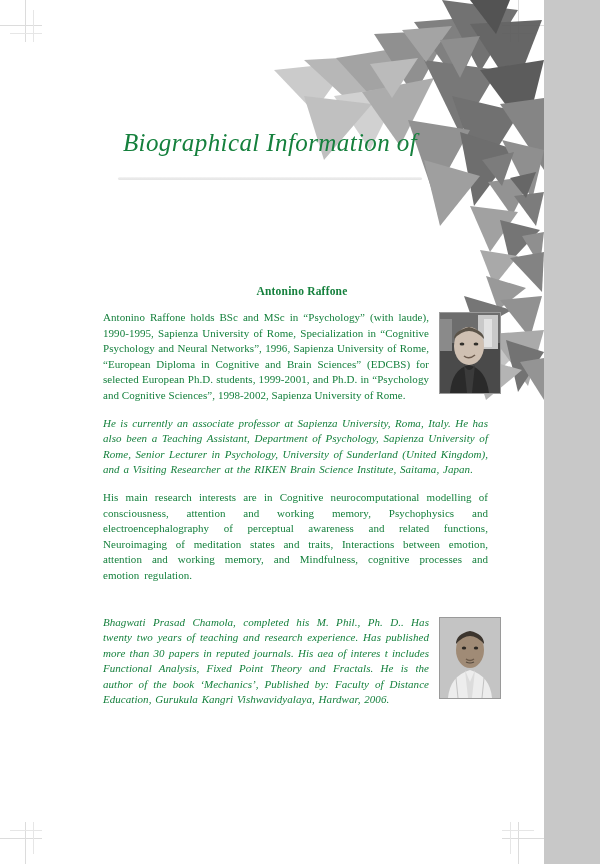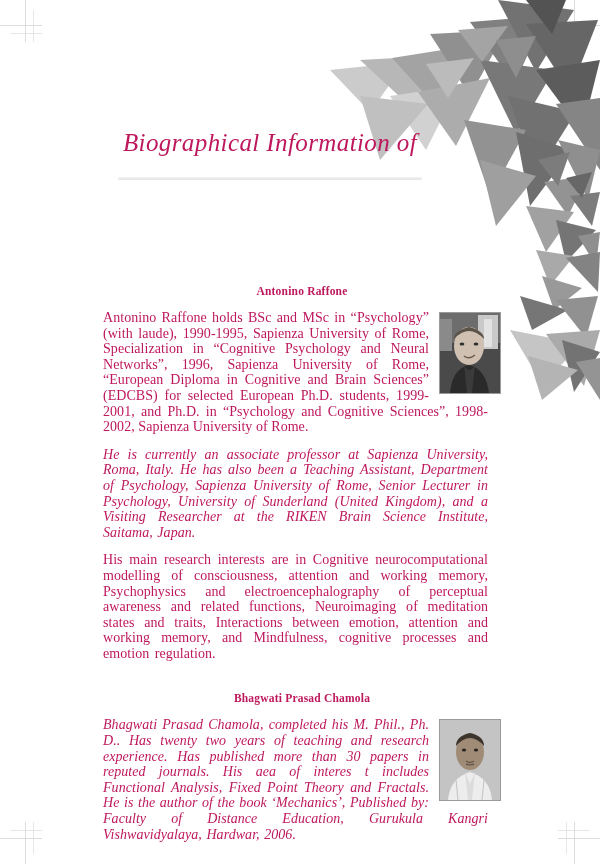--- a/index.html
+++ b/index.html
@@ -2,26 +2,26 @@
 <html><head>
 <meta charset="utf-8">
 <style>
   html, body {
     margin: 0;
     padding: 0;
     background: #c8c8c8;
   }
   .page {
     position: relative;
-    width: 600px;
+    width: 544px;
     height: 864px;
     background: #ffffff;
     overflow: hidden;
     font-family: "Liberation Serif", "DejaVu Serif", serif;
-    color: #be185d;
+    color: #15803d;
   }
 
   
   .crop {
     position: absolute;
     pointer-events: none;
   }
   .crop i {
     position: absolute;
     background: #dcdcdc;
@@ -127,21 +127,21 @@
     margin: 2px 0 3px 10px;
     border: 1px solid #9a9a9a;
     position: relative;
     overflow: hidden;
     background: #b9b9b9;
   }
   .photo svg { display: block; width: 100%; height: 100%; }
 
   p.para {
     margin: 0 13px 12px 0;
-    font-size: 14px;
+    font-size: 11px;
     line-height: 15.6px;
     text-align: justify;
     letter-spacing: 0.05px;
   }
   p.para:last-child { margin-bottom: 0; }
   .para.spaced { word-spacing: 2.0px; }
   .para.wide   { word-spacing: 1.0px; font-style: italic; }
   .clear { clear: both; height: 0; overflow: hidden; }
 </style>
 </head>
@@ -245,21 +245,20 @@
           <path d="M24 52 Q29 62 35 52 L32 80 L27 80 Z" fill="#3b3b3b"></path>
         </svg>
       </div>
       <p class="para">Antonino Raffone holds BSc and MSc in “Psychology” (with laude), 1990-1995, Sapienza University of Rome, Specialization in “Cognitive Psychology and Neural Networks”, 1996, Sapienza University of Rome, “European Diploma in Cognitive and Brain Sciences” (EDCBS) for selected European Ph.D. students, 1999-2001, and Ph.D. in “Psychology and Cognitive Sciences”, 1998-2002, Sapienza University of Rome.</p>
       <p class="para wide">He is currently an associate professor at Sapienza University, Roma, Italy. He has also been a Teaching Assistant, Department of Psychology, Sapienza University of Rome, Senior Lecturer in Psychology, University of Sunderland (United Kingdom), and a Visiting Researcher at the RIKEN Brain Science Institute, Saitama, Japan.</p>
       <p class="para spaced">His main research interests are in Cognitive neurocomputational modelling of consciousness, attention and working memory, Psychophysics and electroencephalography of perceptual awareness and related functions, Neuroimaging of meditation states and traits, Interactions between emotion, attention and working memory, and Mindfulness, cognitive processes and emotion regulation.</p>
       <div class="clear"></div>
     </div>
 
     <div class="bio-section">
-      <div class="bio-name">Bhagwati Prasad Chamola</div>
       <div class="photo">
         <svg viewBox="0 0 60 80" xmlns="http://www.w3.org/2000/svg">
           <rect width="60" height="80" fill="#cdcdcd"></rect>
           <rect x="0" y="0" width="60" height="80" fill="#c4c4c4"></rect>
           <ellipse cx="30" cy="32" rx="14" ry="18" fill="#a08b76"></ellipse>
           <path d="M16 26 Q30 10 44 26 Q44 16 30 13 Q16 16 16 26Z" fill="#3c352e"></path>
           <ellipse cx="24" cy="30" rx="2.2" ry="1.5" fill="#2b2722"></ellipse>
           <ellipse cx="36" cy="30" rx="2.2" ry="1.5" fill="#2b2722"></ellipse>
           <path d="M26 41 Q30 44 34 41" stroke="#6a5949" stroke-width="1.4" fill="none"></path>
           <path d="M26 44 Q30 46 34 44" stroke="#54493d" stroke-width="1.2" fill="none"></path>

